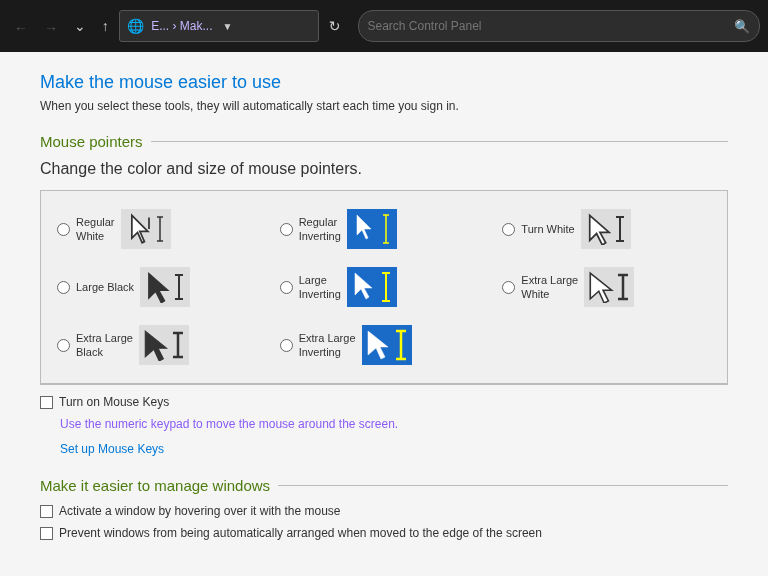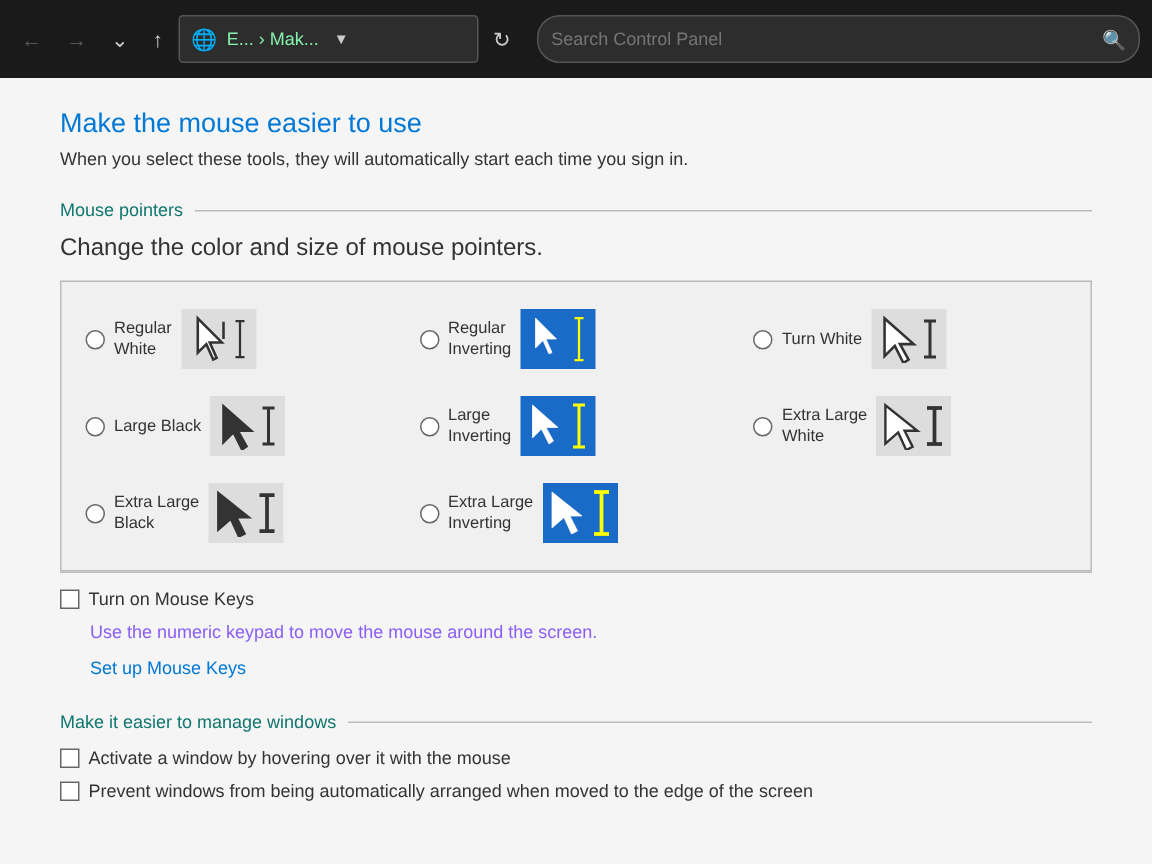--- a/index.html
+++ b/index.html
@@ -31,21 +31,21 @@
       border: 1px solid #555;
       border-radius: 3px;
       display: flex;
       align-items: center;
       padding: 4px 8px;
       gap: 6px;
       flex: 0 0 200px;
       height: 32px;
     }
     .address-bar .globe-icon { font-size: 14px; }
-    .address-bar .breadcrumb { color: #86efac; font-size: 12px; display: flex; align-items: center; gap: 2px; }
+    .address-bar .breadcrumb { color: #c4b5fd; font-size: 12px; display: flex; align-items: center; gap: 2px; }
     .chevron-btn {
       background: none; border: none; color: #ccc; cursor: pointer; font-size: 10px; padding: 2px 4px;
     }
     .refresh-btn {
       background: none; border: none; color: #ccc; cursor: pointer; font-size: 14px; padding: 4px 6px; border-radius: 3px;
     }
     .search-bar {
       background: #2d2d2d;
       border: 1px solid #555;
       border-radius: 15px;
@@ -87,22 +87,22 @@
     }
 
     
     .section-header {
       display: flex;
       align-items: center;
       gap: 8px;
       margin-bottom: 10px;
     }
     .section-header-label {
-      font-size: 12px;
-      color: #0f766e;
+      font-size: 15px;
+      color: #4d7c0f;
       white-space: nowrap;
     }
     .section-line {
       flex: 1;
       height: 1px;
       background: #bbb;
     }
 
     .section-description {
       font-size: 16px;

